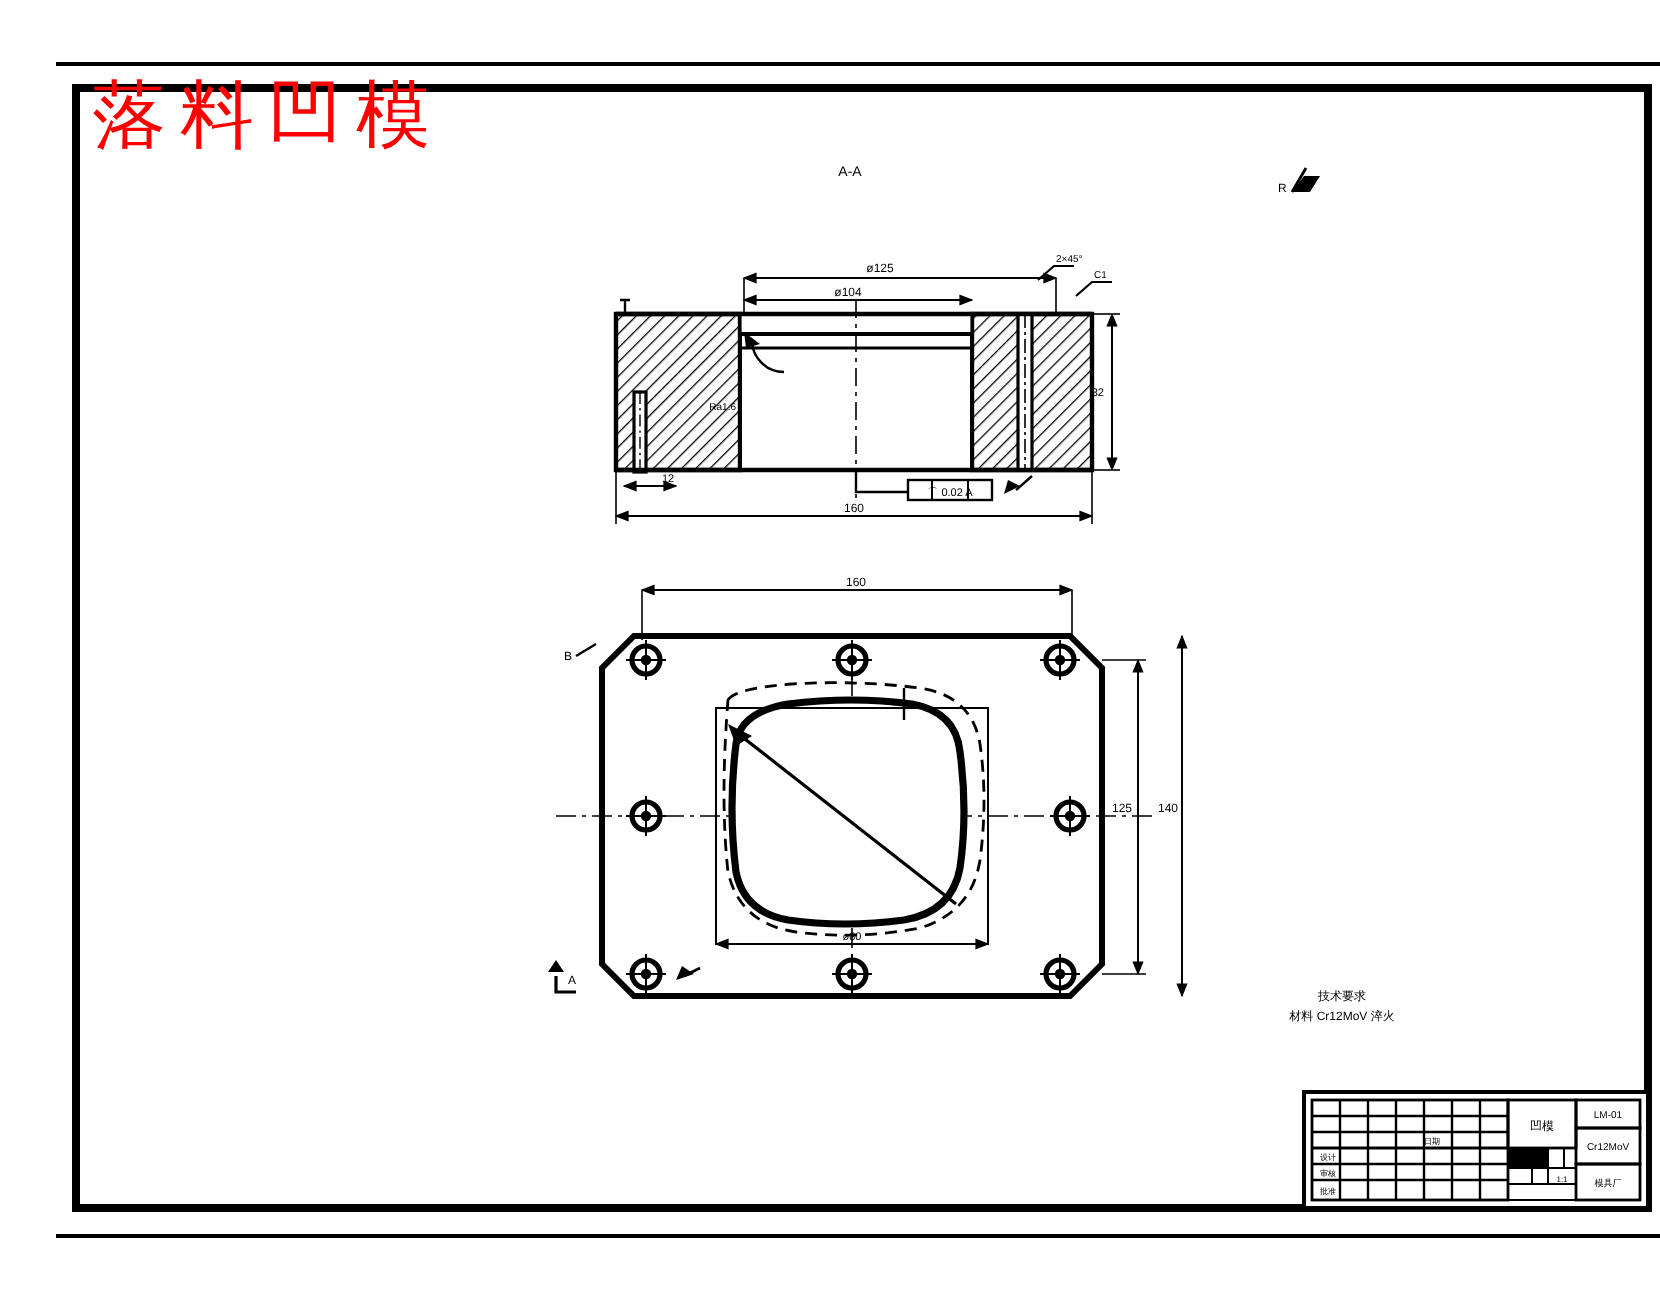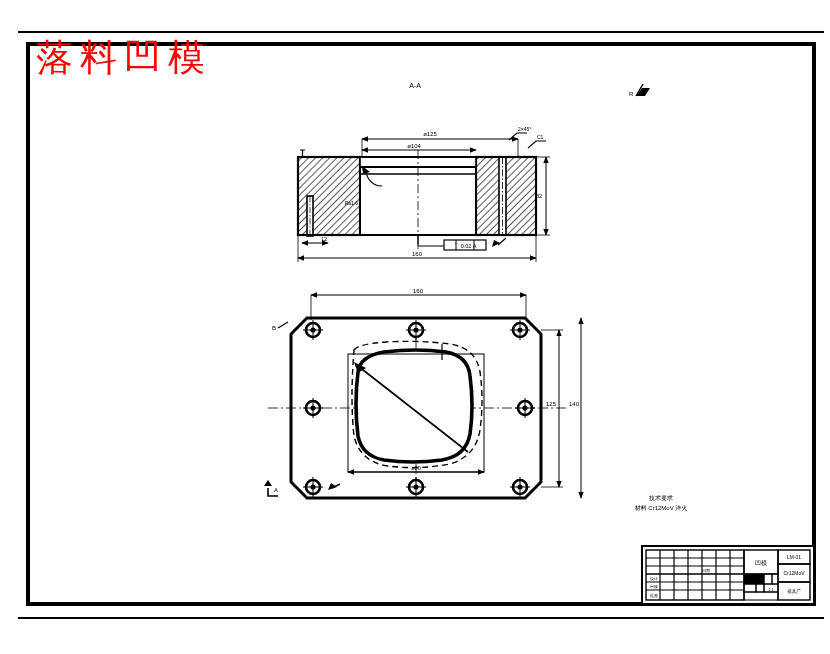--- a/index.html
+++ b/index.html
@@ -2,21 +2,21 @@
 <html><head>
 <meta charset="utf-8">
 <title>落料凹模</title>
 <style>
   html,body{margin:0;padding:0;background:#ffffff;}
   body{
     width:830px;height:654px;overflow:hidden;position:relative;
     font-family:"Liberation Sans","DejaVu Sans",sans-serif;
     color:#000;
   }
-  #sheet{position:absolute;left:6px;top:0;width:748px;height:654px;}
+  #sheet{position:absolute;left:16px;top:0;width:748px;height:654px;}
   svg{display:block;}
   .title-cn{
     position:absolute;
     left:30px;top:36px;
     font-family:"DejaVu Sans","Liberation Sans",sans-serif;
     font-size:37px;
     line-height:44px;
     letter-spacing:7px;
     font-weight:400;
     white-space:nowrap;

